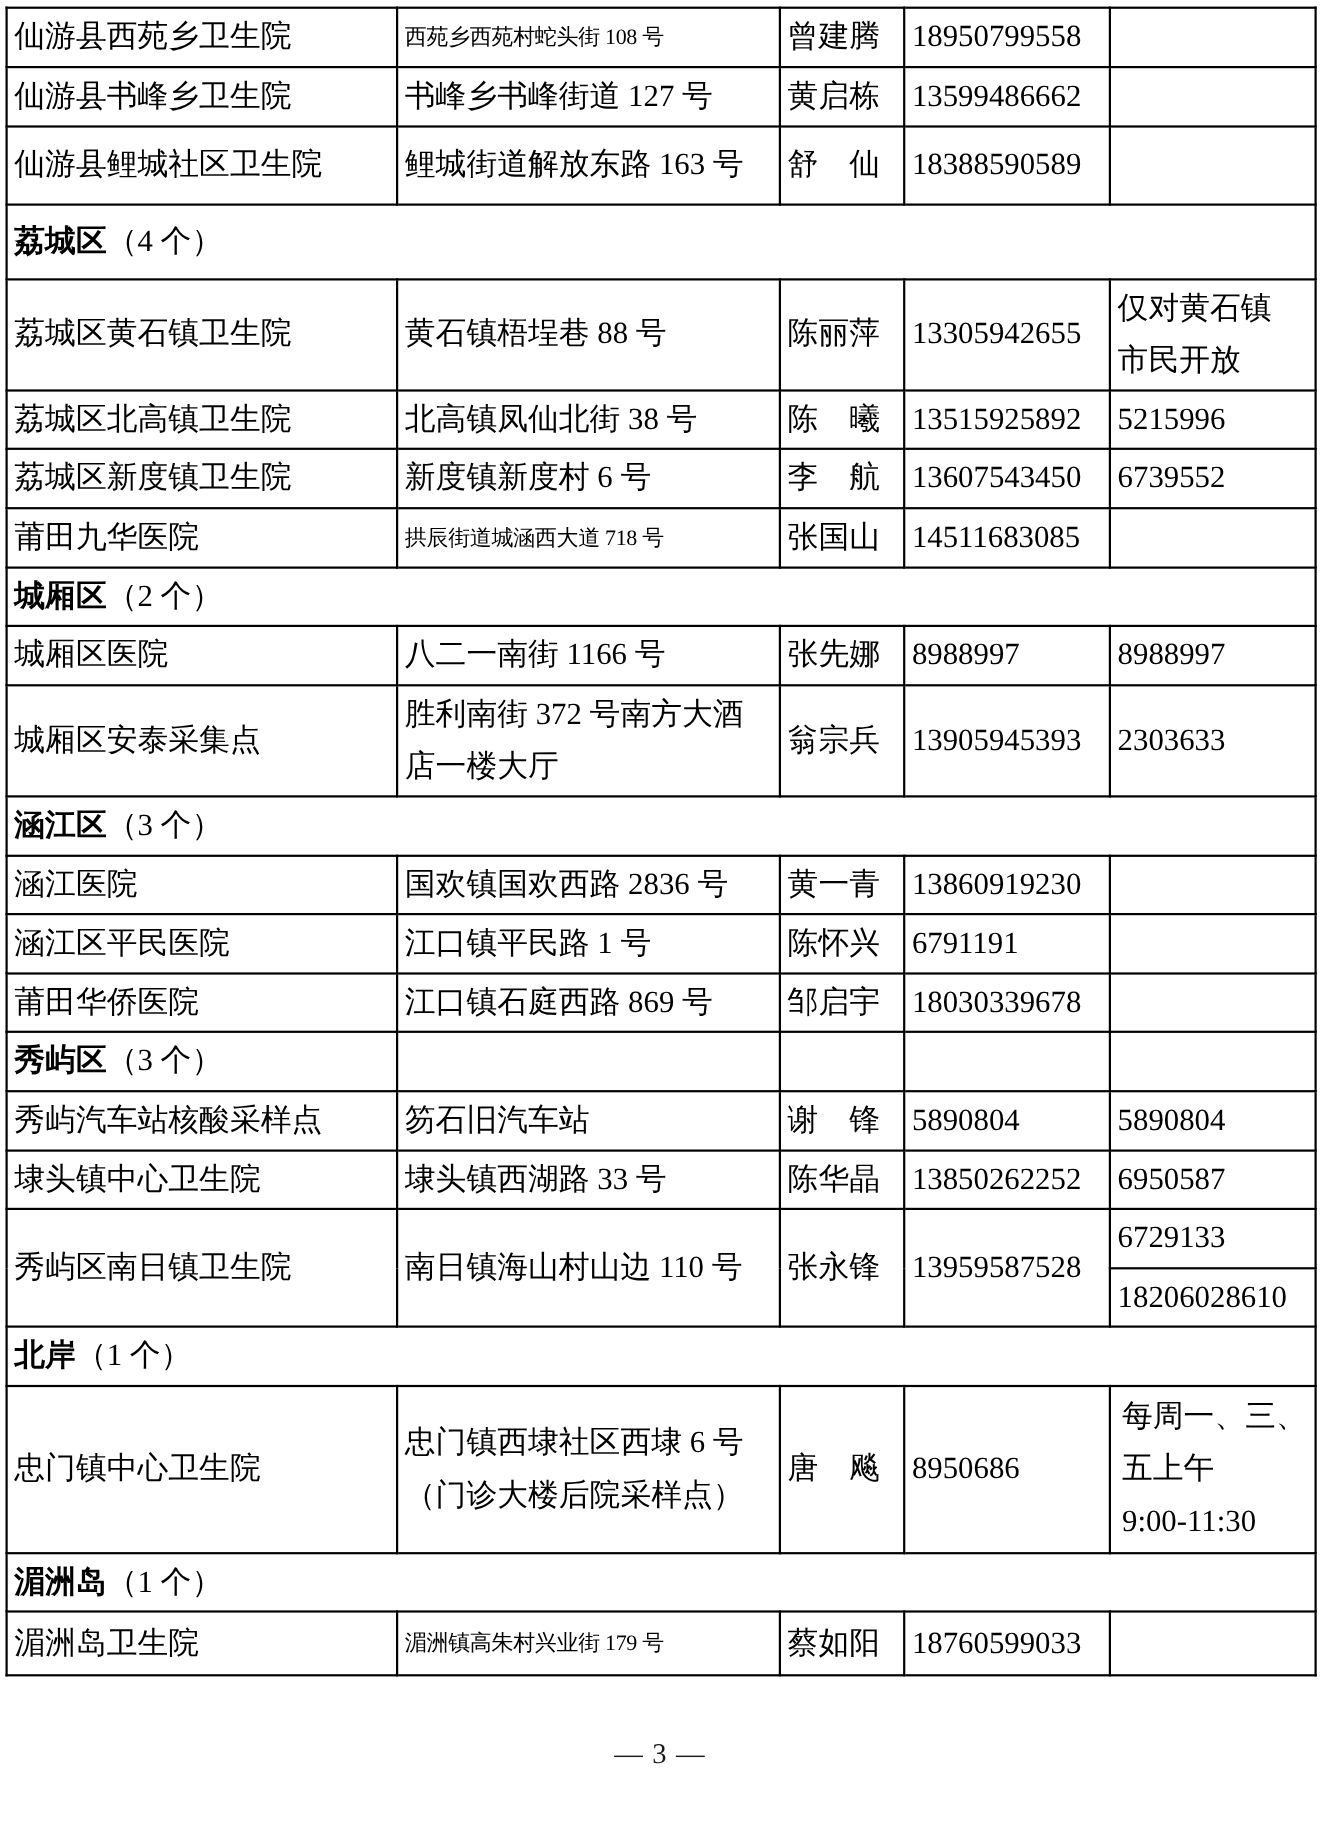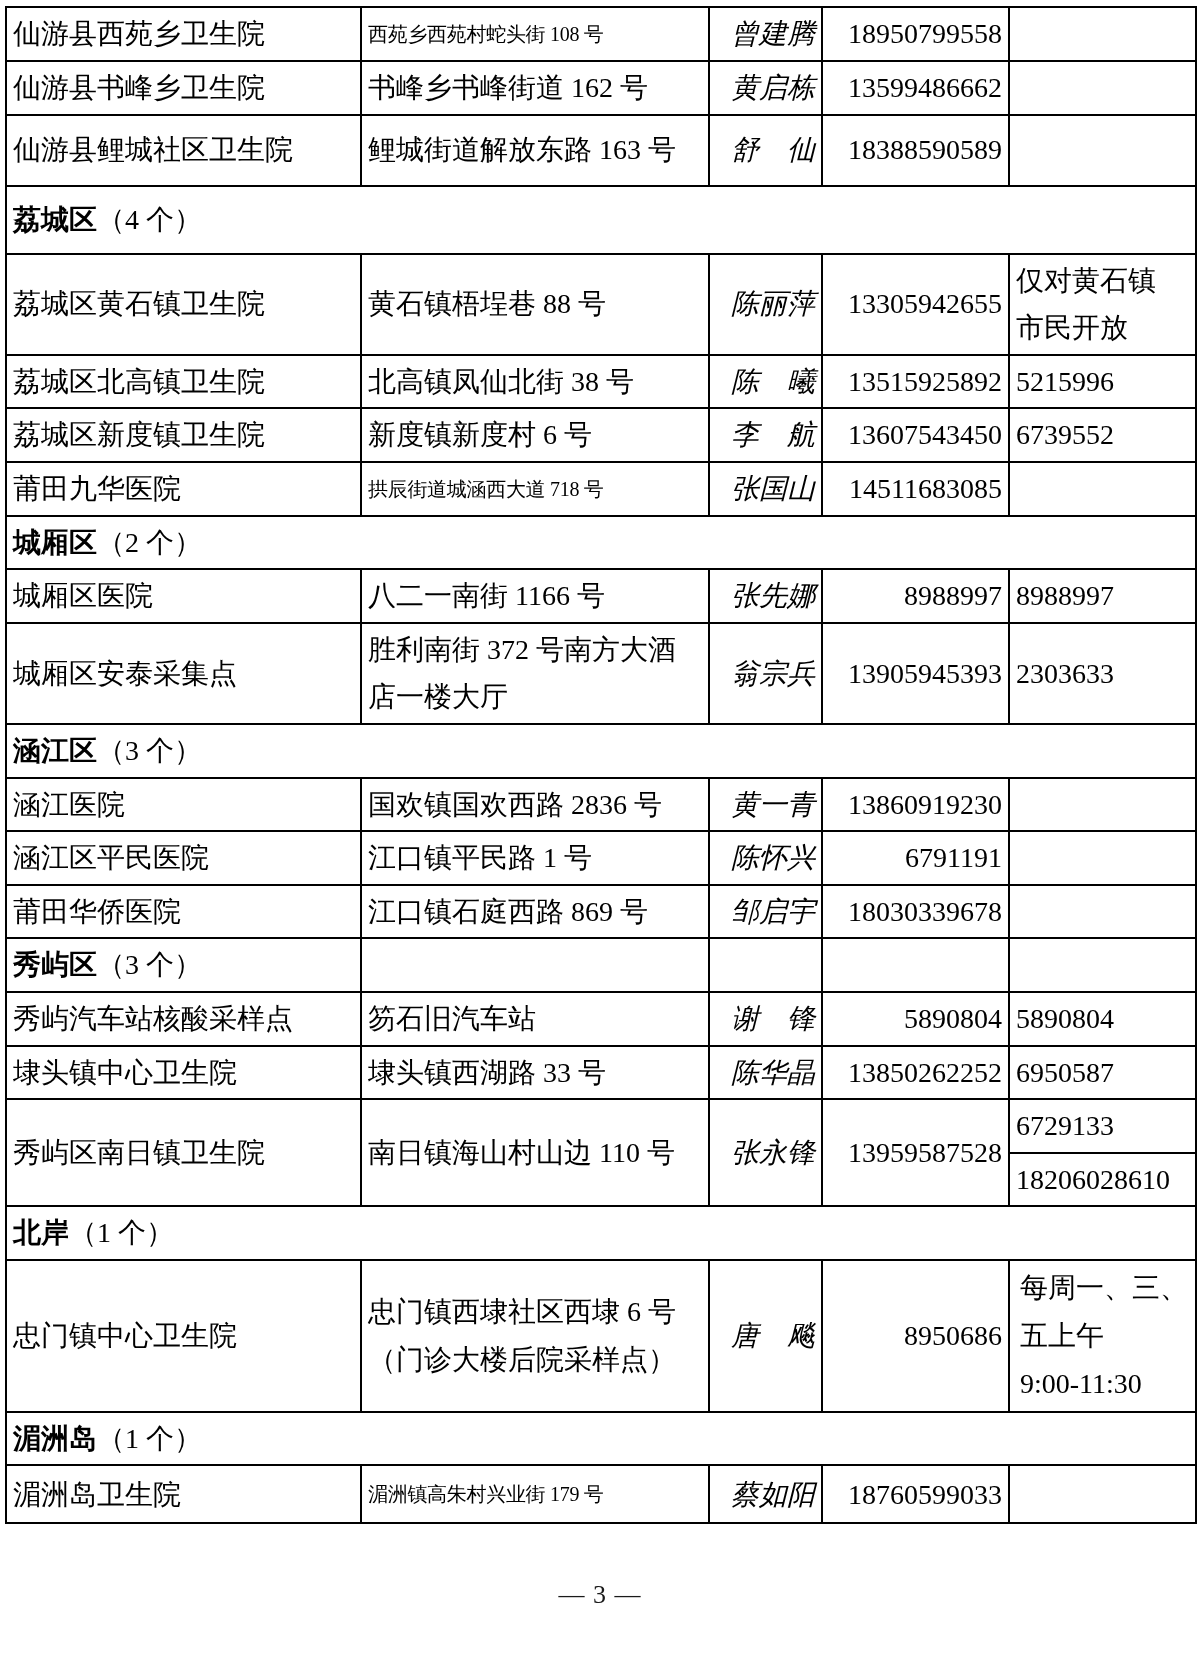--- a/index.html
+++ b/index.html
@@ -37,26 +37,25 @@
     padding-left: 10px;
     padding-right: 4px;
     white-space: pre-line;
   }
   td.addr-cell.fit {
     white-space: nowrap;
     font-size: 20px;
     letter-spacing: -0.3px;
   }
   td.contact-cell {
-    text-align: right;
+    text-align: left;
     padding: 2px 2px;
-    font-style: italic;
   }
   td.phone-cell {
-    text-align: right;
+    text-align: left;
   }
   td.note-cell {
     white-space: pre-line;
   }
   td.section-cell {
     text-align: left;
     padding-left: 12px;
     font-size: 29px;
   }
   td.section-cell .region {
@@ -92,21 +91,21 @@
       <tr style="height:54px">
     <td class="name-cell">仙游县西苑乡卫生院</td>
     <td class="addr-cell fit">西苑乡西苑村蛇头街 108 号</td>
     <td class="contact-cell">曾建腾</td>
     <td class="phone-cell">18950799558</td>
     <td class="note-cell"></td>
   </tr>
 
   <tr style="height:51px">
     <td class="name-cell">仙游县书峰乡卫生院</td>
-    <td class="addr-cell">书峰乡书峰街道 162 号</td>
+    <td class="addr-cell">书峰乡书峰街道 127 号</td>
     <td class="contact-cell">黄启栋</td>
     <td class="phone-cell">13599486662</td>
     <td class="note-cell"></td>
   </tr>
 
   <tr style="height:71px">
     <td class="name-cell">仙游县鲤城社区卫生院</td>
     <td class="addr-cell">鲤城街道解放东路 163 号</td>
     <td class="contact-cell">舒　仙</td>
     <td class="phone-cell">18388590589</td>

